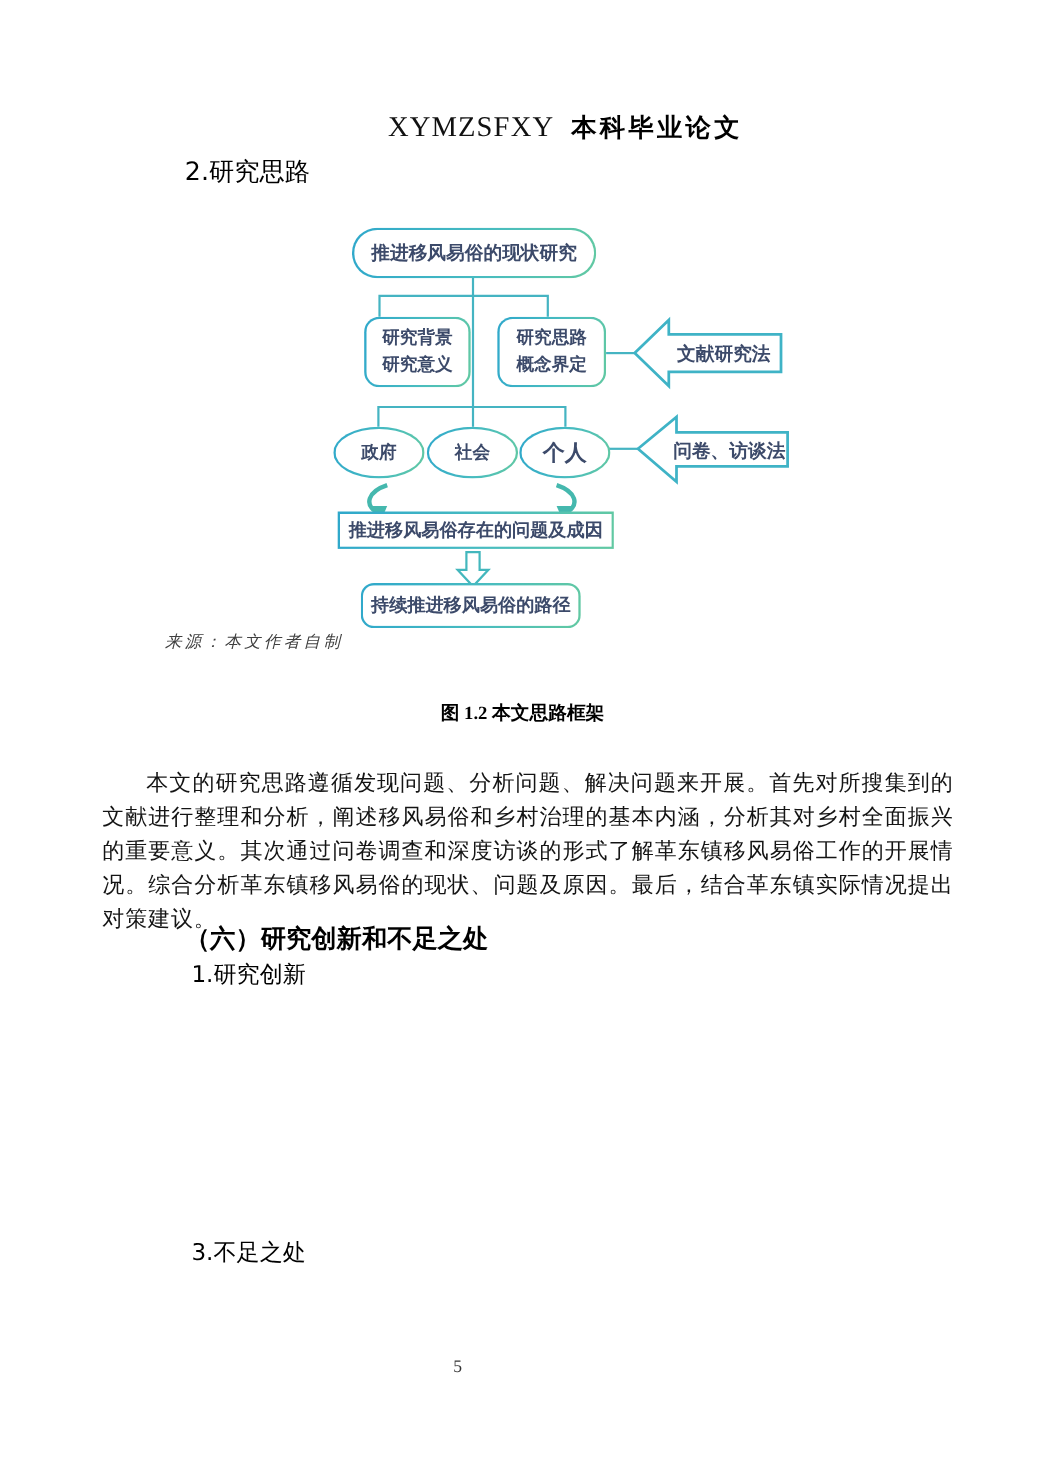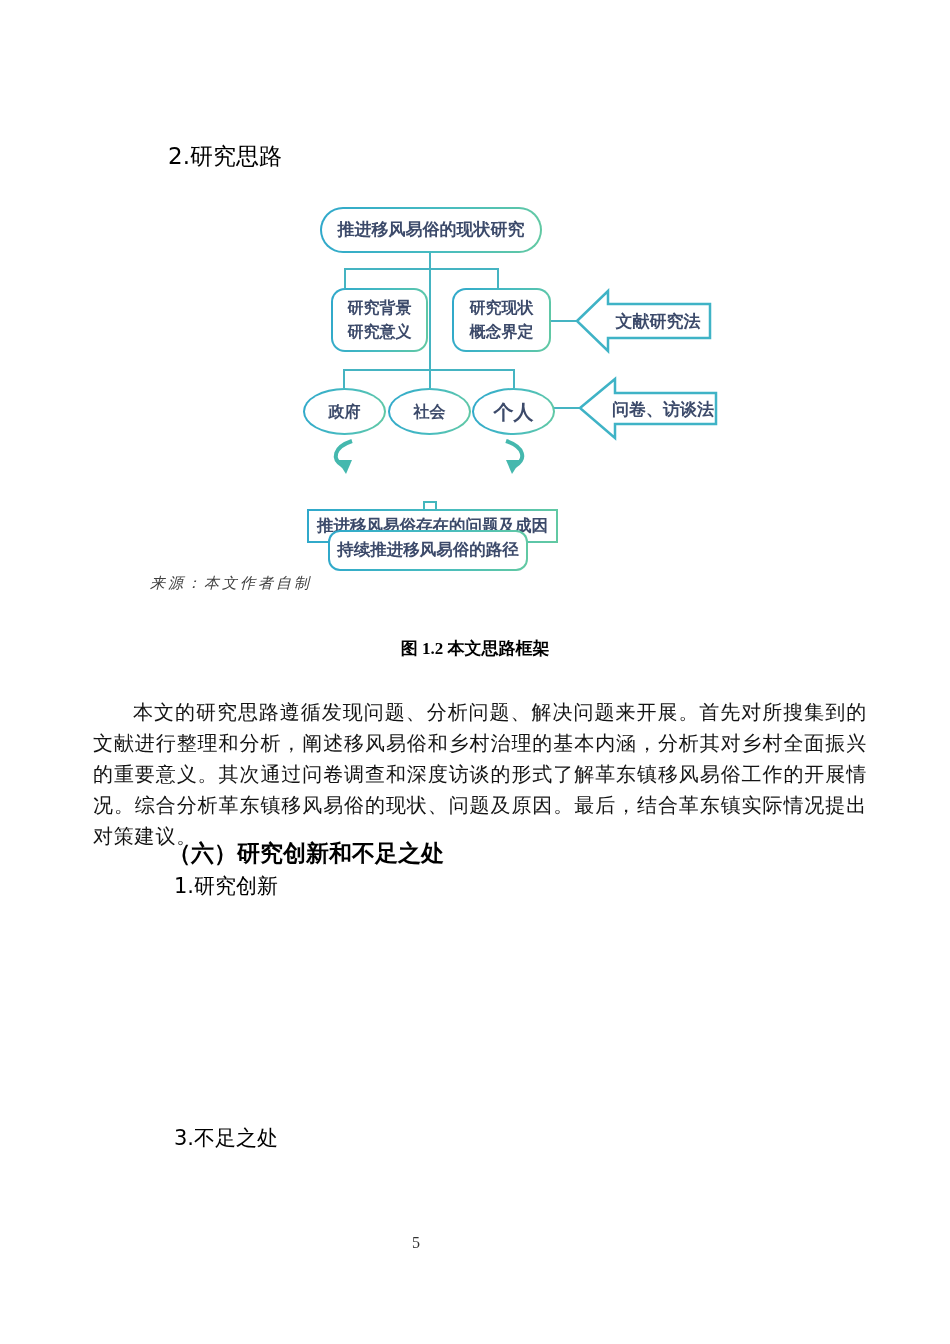--- a/index.html
+++ b/index.html
@@ -49,21 +49,21 @@
     font-family:"Liberation Serif","DejaVu Serif",serif;
     line-height:1.5;
   }
   .node .txt{white-space:pre-line;}
   #node-root{left:320px;top:207px;width:222px;height:46px;border-radius:23px;font-size:17px;}
   #node-bg{left:300px;top:288px;width:97px;height:64px;border-radius:14px;font-size:16px;margin-left:31px;}
   #node-status{left:452px;top:288px;width:99px;height:64px;border-radius:14px;font-size:16px;}
   #node-gov{left:303px;top:388px;width:83px;height:47px;border-radius:50%;font-size:16px;}
   #node-soc{left:388px;top:388px;width:83px;height:47px;border-radius:50%;font-size:16px;}
   #node-ind{left:472px;top:388px;width:83px;height:47px;border-radius:50%;font-size:20px;}
-  #node-problem{left:307px;top:465px;width:251px;height:34px;border-radius:0;font-size:16.5px;margin-top:44px;}
+  #node-problem{left:307px;top:465px;width:251px;height:34px;border-radius:0;font-size:16.5px;}
   #node-path{left:328px;top:530px;width:200px;height:41px;border-radius:12px;font-size:16.5px;}
   .arrow-label{
     position:absolute;z-index:2;display:flex;align-items:center;justify-content:center;
     color:#3c4a6a;font-weight:bold;font-size:17px;white-space:nowrap;
     font-family:"Liberation Serif","DejaVu Serif",serif;
   }
   #label-lit{left:602px;top:307px;width:112px;height:28px;}
   #label-survey{left:606px;top:395px;width:114px;height:28px;}
   .source-note{
     position:absolute;left:150px;top:574px;z-index:1;
@@ -86,20 +86,25 @@
   .page-number{
     position:absolute;top:1234px;left:404px;width:24px;text-align:center;
     font-size:16px;color:#333;
   }
 </style>
 </head>
 <body>
 
 <div class="page">
 
+  <div class="doc-header">
+    <span class="latin">XYMZSFXY</span>
+    <span class="latin">&nbsp;</span>
+    <span class="cn">本科毕业论文</span>
+  </div>
 
   <div class="h-sans" id="h-research">2.研究思路</div>
 
   <div>
     <svg class="diagram-svg" width="950" height="640" viewBox="0 0 950 640">
       <g fill="none" stroke="#45b4c2" stroke-width="2">
         <path d="M430 252 V388"></path>
         <path d="M345 288 V269 H498 V288"></path>
         <path d="M344 388 V370 H514 V388"></path>
         <path d="M551 321 H577"></path>
@@ -119,21 +124,21 @@
     </svg>
 
     <div class="node" id="node-root">
       <span class="txt">推进移风易俗的现状研究</span>
     </div>
     <div class="node" id="node-bg">
       <span class="txt">研究背景
 研究意义</span>
     </div>
     <div class="node" id="node-status">
-      <span class="txt">研究现状
+      <span class="txt">研究思路
 概念界定</span>
     </div>
     <div class="node" id="node-gov">
       <span class="txt">政府</span>
     </div>
     <div class="node" id="node-soc">
       <span class="txt">社会</span>
     </div>
     <div class="node" id="node-ind">
       <span class="txt">个人</span>

